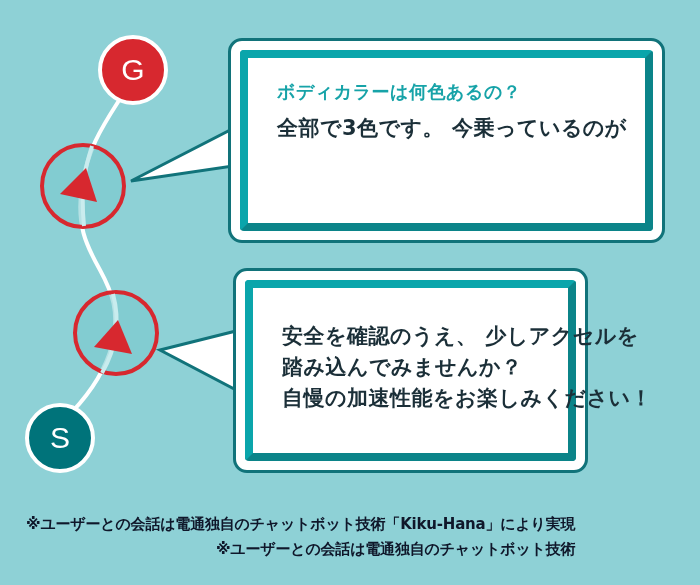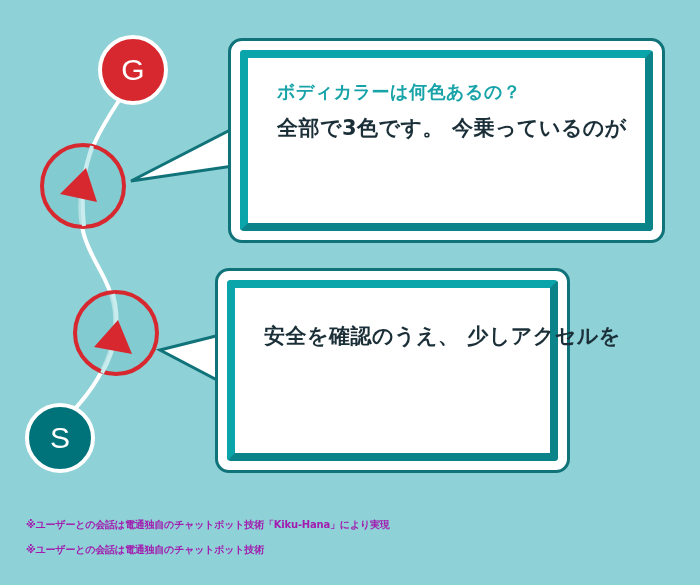--- a/index.html
+++ b/index.html
@@ -26,21 +26,21 @@
     border-bottom-color: #0b8489;
     border-radius: 4px;
     background: #ffffff;
     box-sizing: border-box;
   }
   .bubble .content {
     position: absolute;
     left: 46px; right: 24px;
   }
   .b1 { left: 228px; top: 38px; width: 437px; height: 205px; padding-left: 28px; }
-  .b2 { left: 215px; top: 268px; width: 355px; height: 205px; }
+  .b2 { left: 233px; top: 268px; width: 355px; height: 205px; }
   .b1 .content { top: 38px; }
   .b2 .content { top: 50px; }
   .question {
     color: #17a3a8;
     font-size: 18px;
     font-weight: bold;
     line-height: 26px;
     margin-bottom: 8px;
     letter-spacing: 0.5px;
   }
@@ -50,26 +50,27 @@
     font-weight: bold;
     line-height: 30px;
     letter-spacing: 0.5px;
     white-space: nowrap;
   }
   .b2 .answer-line { line-height: 31px; }
   .footnotes {
     position: absolute; left: 26px; top: 512px;
   }
   .footnote {
-    color: #a21caf;
-    font-size: 10px;
+    color: #0f172a;
+    font-size: 15px;
     font-weight: bold;
     line-height: 25px;
     white-space: nowrap;
     letter-spacing: -0.2px;
+    text-align: right;
   }
   .marker-label {
     position: absolute;
     font-family: "Liberation Sans", sans-serif;
     color: #ffffff;
     font-size: 30px;
     text-align: center;
     width: 60px; height: 40px; line-height: 40px;
   }
 </style>
@@ -115,20 +116,22 @@
     <div class="content">
       <div class="question">ボディカラーは何色あるの？</div>
       <div class="answer-line">全部で3色です。 今乗っているのが</div>
     </div>
   </div>
 
   <div class="bubble b2">
     <div class="frame"></div>
     <div class="content">
       <div class="answer-line">安全を確認のうえ、 少しアクセルを</div>
+      <div class="answer-line">踏み込んでみませんか？</div>
+      <div class="answer-line">自慢の加速性能をお楽しみください！</div>
     </div>
   </div>
 
   <div class="footnotes">
     <div class="footnote">※ユーザーとの会話は電通独自のチャットボット技術「Kiku-Hana」により実現</div>
     <div class="footnote">※ユーザーとの会話は電通独自のチャットボット技術</div>
   </div>
 </div>
 
 </body></html>

